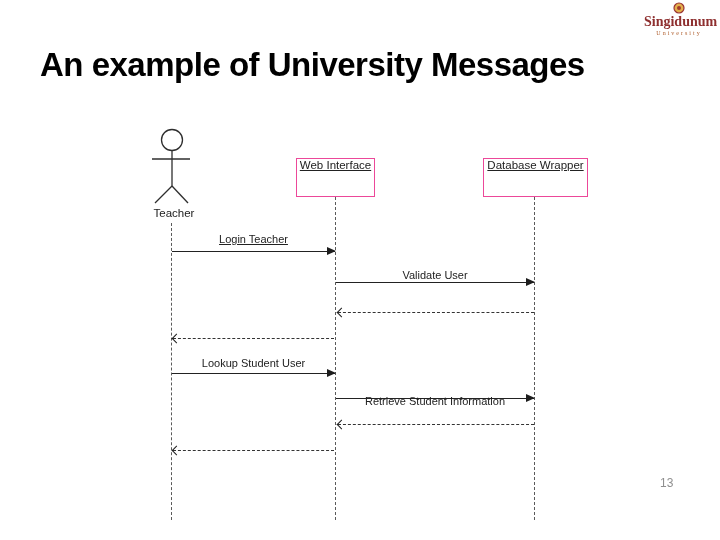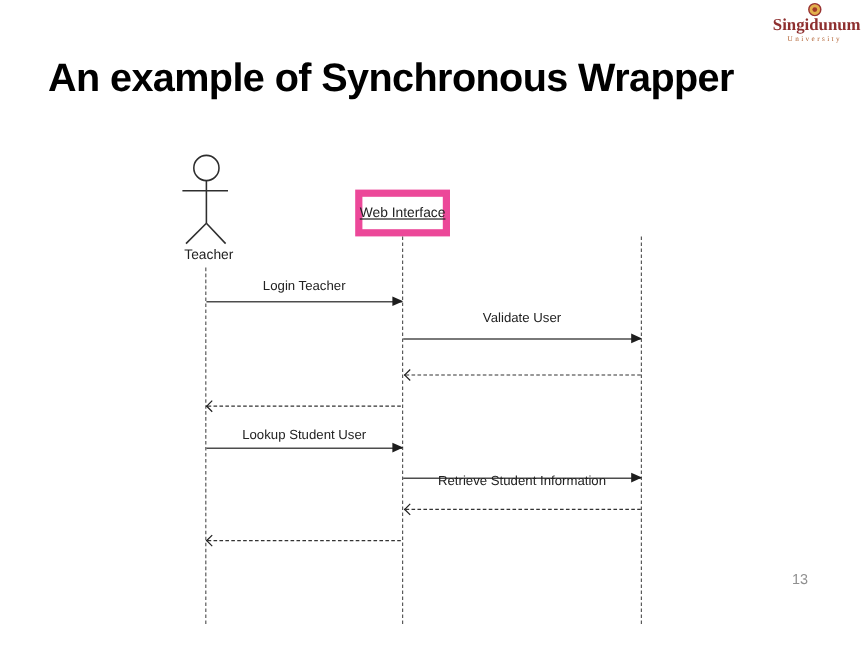--- a/index.html
+++ b/index.html
@@ -21,22 +21,22 @@
     font-family:"Liberation Serif",serif;font-size:14px;font-weight:bold;
     color:#8e2f2f;display:block;
   }
   .logo .logo-sub{
     font-family:"Liberation Serif",serif;font-size:6px;letter-spacing:2px;
     color:#b06030;display:block;margin-top:1px;
   }
   
   .lifeline{position:absolute;width:0;border-left:1px dashed #5a5a5a;}
   .obj-box{
-    position:absolute;box-sizing:border-box;border:6px solid #ec4899;background:#fff;
-    display:flex;align-items:center;justify-content:center;
+    position:absolute;box-sizing:border-box;border:1px solid #ec4899;background:#fff;
+    display:flex;align-items:flex-start;justify-content:center;
     font-size:11.5px;color:#222;
   }
   .obj-box span{text-decoration:underline;white-space:nowrap;}
   .msg-line-solid{position:absolute;height:0;border-top:1.4px solid #222;}
   .msg-line-dashed{position:absolute;height:0;border-top:1.3px dashed #333;}
   .head-right{
     position:absolute;right:-1px;top:-4.6px;width:0;height:0;
     border-top:4px solid transparent;border-bottom:4px solid transparent;
     border-left:9px solid #1d1d1d;
   }
@@ -63,47 +63,50 @@
 
   <div class="logo">
     <svg class="emblem" width="12" height="12" viewBox="0 0 12 12">
       <circle cx="6" cy="6" r="5" fill="#e3b04c" stroke="#993333" stroke-width="1.2"></circle>
       <circle cx="6" cy="6" r="2" fill="#a33a2a"></circle>
     </svg>
     <span class="logo-name">Singidunum</span>
     <span class="logo-sub">University</span>
   </div>
 
-  <h1 class="slide-title">An example of Synchronous Wrapper</h1>
+  <h1 class="slide-title">An example of University Messages</h1>
 
   <svg style="position:absolute;left:148px;top:126px;" width="48" height="80" viewBox="0 0 48 80">
     <g stroke="#2e2e2e" stroke-width="1.3" fill="none">
       <circle cx="24" cy="14" r="10.5"></circle>
       <line x1="24" y1="24.5" x2="24" y2="60"></line>
       <line x1="4" y1="33" x2="42" y2="33"></line>
       <line x1="24" y1="60" x2="7" y2="77"></line>
       <line x1="24" y1="60" x2="40" y2="77"></line>
     </g>
   </svg>
   <div class="actor-label" style="left:146px;top:207px;width:56px;">Teacher</div>
 
   <div class="obj-box" style="left:296px;top:158px;width:79px;height:39px;">
     <span>Web Interface</span>
   </div>
+  <div class="obj-box" style="left:483px;top:158px;width:105px;height:39px;">
+    <span>Database Wrapper</span>
+  </div>
 
   <div class="lifeline" style="left:171px;top:223px;height:297px;"></div>
   <div class="lifeline" style="left:335px;top:197px;height:323px;"></div>
   <div class="lifeline" style="left:534px;top:197px;height:323px;"></div>
 
-  <div class="msg-label" style="left:172px;top:234px;width:163px;">Login Teacher</div>
+  <div class="msg-label" style="left:172px;top:234px;width:163px;text-decoration:underline;">Login Teacher</div>
   <div class="msg-line-solid" style="left:172px;top:251px;width:163px;">
     <span class="head-right"></span>
   </div>
 
-  <div class="msg-label" style="left:336px;top:260px;width:198px;">Validate User</div>
+  <div class="msg-label" style="left:336px;top:270px;width:198px;">Validate User</div>
   <div class="msg-line-solid" style="left:336px;top:282px;width:198px;">
     <span class="head-right"></span>
   </div>
 
   <div class="msg-line-dashed" style="left:338px;top:312px;width:196px;">
     <span class="head-left-open"></span>
   </div>
 
   <div class="msg-line-dashed" style="left:173px;top:338px;width:161px;">
     <span class="head-left-open"></span>

